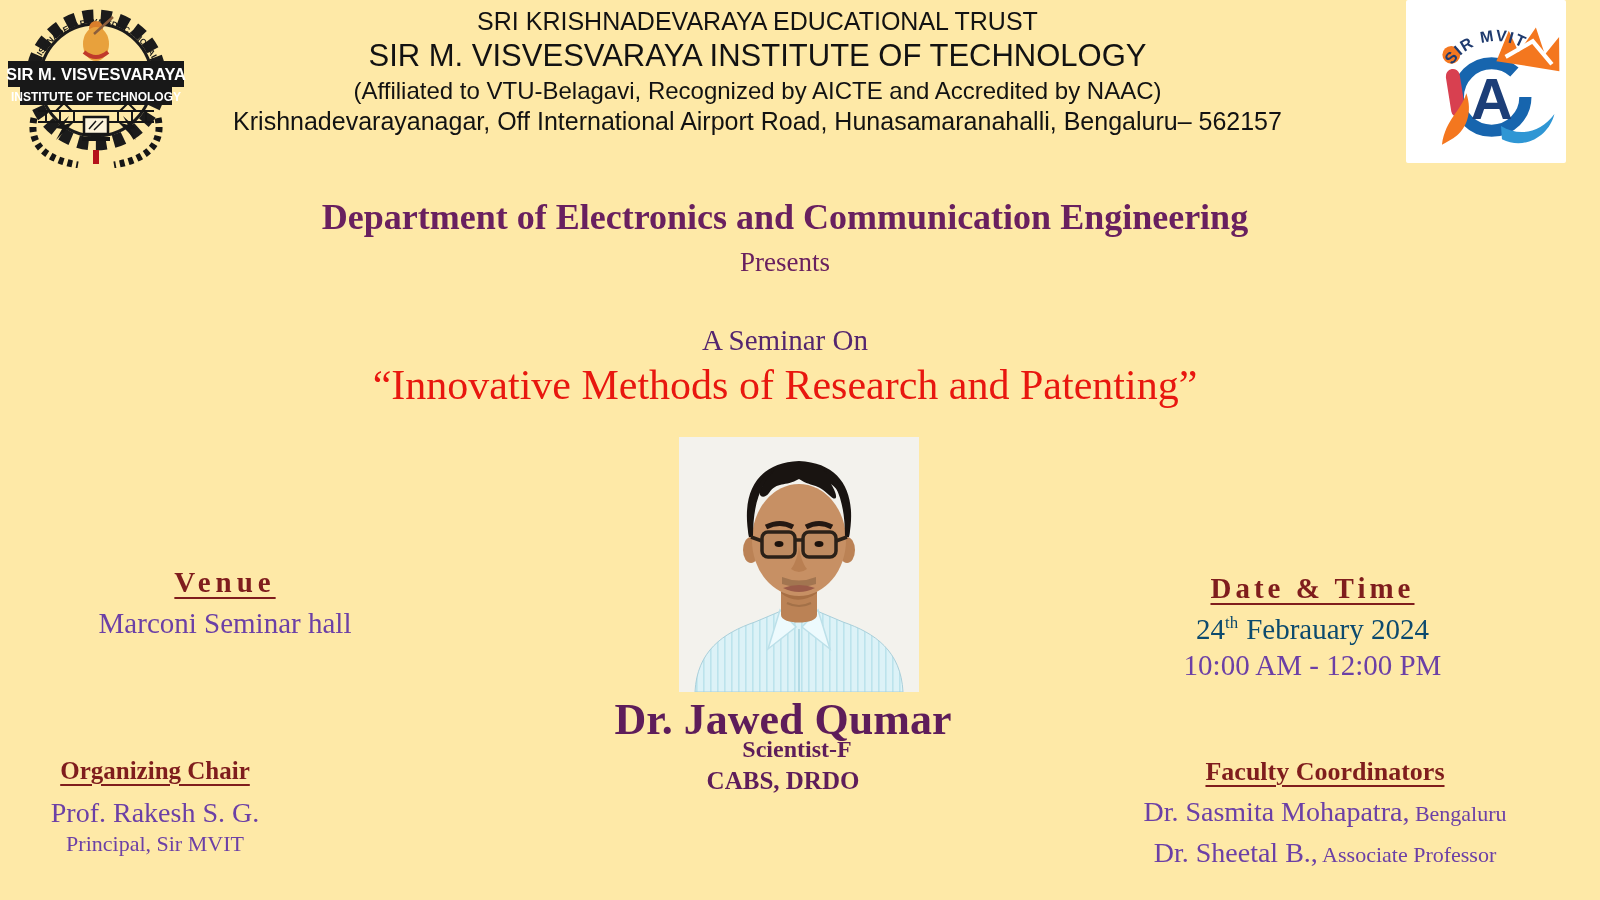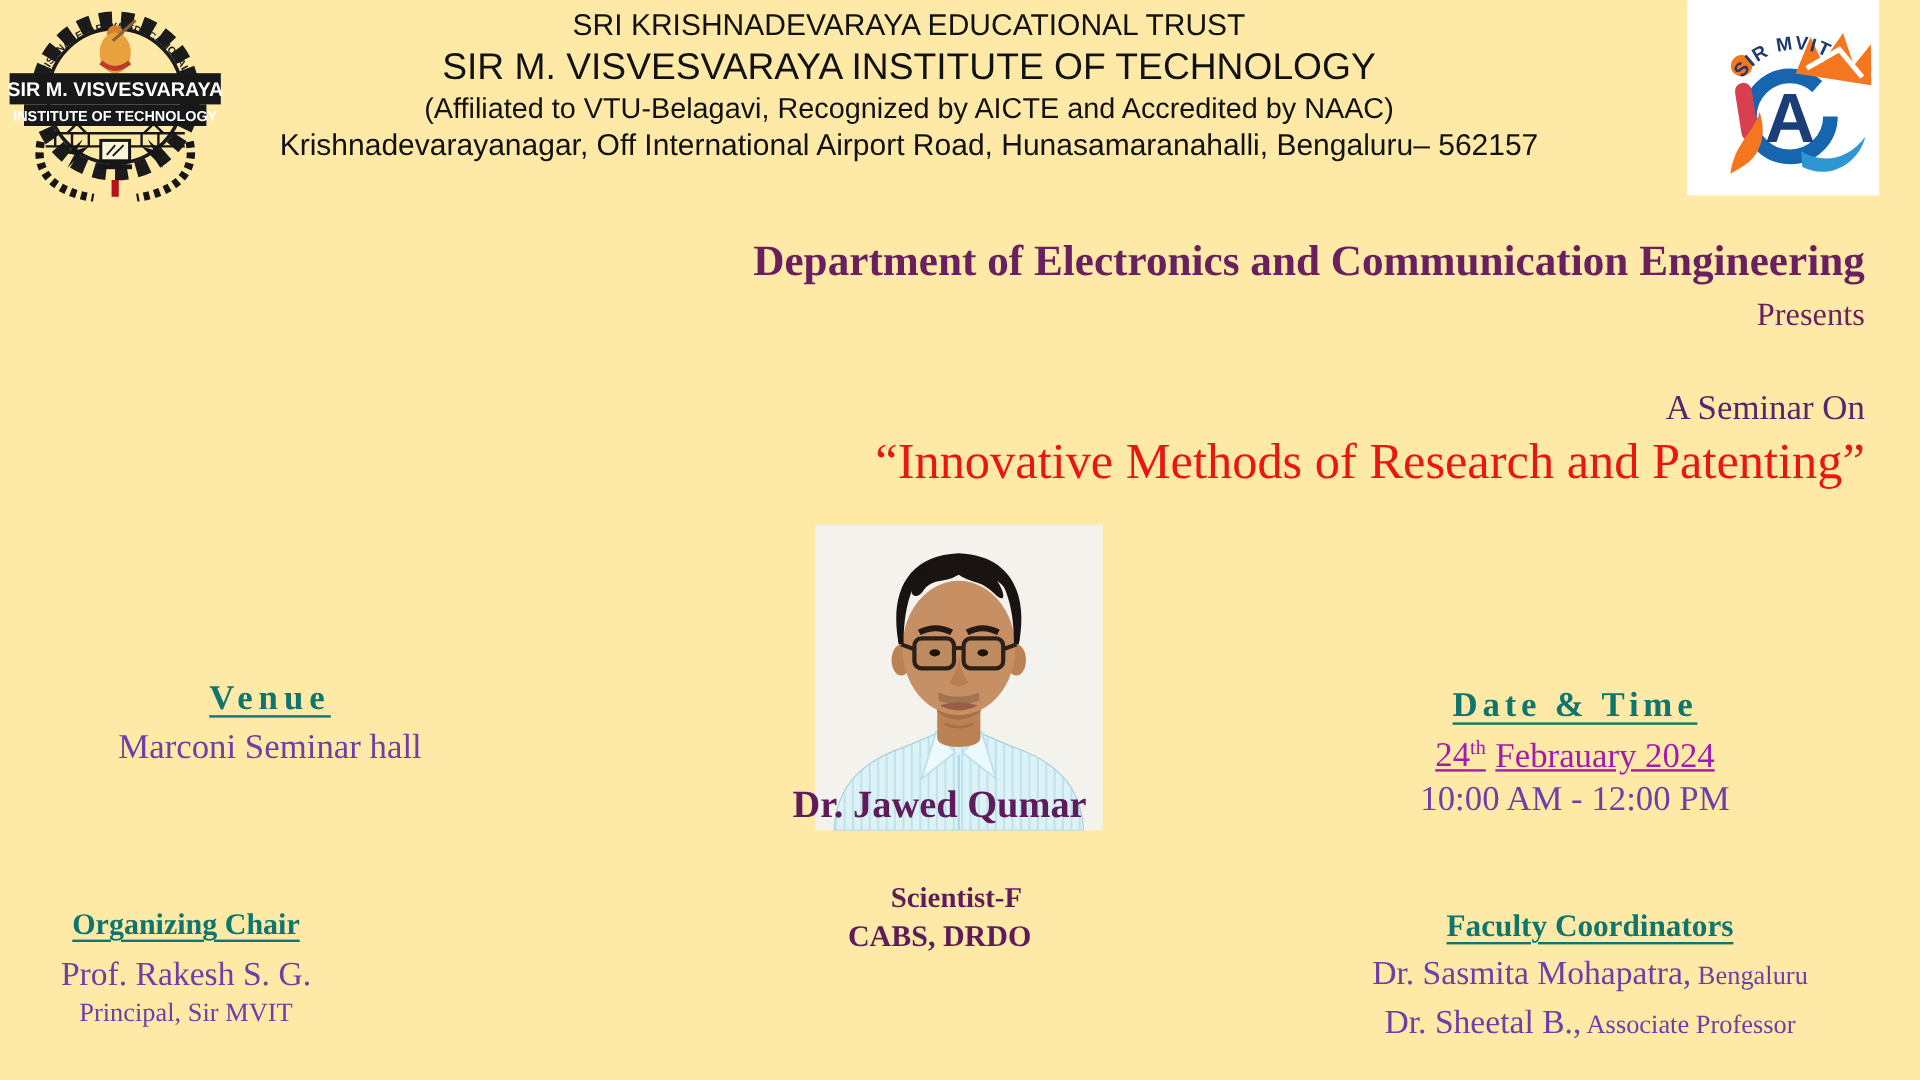--- a/index.html
+++ b/index.html
@@ -21,45 +21,45 @@
   .hdr-address{ font-size:25px; line-height:31px; }
 
   .left-logo{ position:absolute; left:6px; top:0; width:180px; height:168px; }
   .right-logo-box{
     position:absolute; right:34px; top:0; width:160px; height:163px;
     background:#ffffff; border-radius:2px;
     display:flex; align-items:center; justify-content:center;
   }
 
   
-  .center-col{ position:absolute; left:0; width:1554px; text-align:right;padding-left:16px; }
+  .center-col{ position:absolute; left:0; width:1554px; text-align:center;padding-left:16px; }
   .dept-heading{ top:196px; font-size:36px; font-weight:bold; color:#69205F; }
   .presents{ top:247px; font-size:27px; color:#69205F; }
   .seminar-on{ top:324px; font-size:29px; color:#54266F; }
   .seminar-title{ top:361px; font-size:42px; color:#E8170F; }
 
   
   .speaker-photo{ position:absolute; left:679px; top:437px; width:240px; height:255px; }
   .speaker-col{ position:absolute; left:0; width:1566px; text-align:center; color:#5E1D5A; }
-  .speaker-name{ top:652px; font-size:32px; font-weight:bold; }
+  .speaker-name{ top:694px; font-size:44px; font-weight:bold; }
   .speaker-designation{ top:736px; font-size:24px; font-weight:600;padding-left:28px; }
   .speaker-org{ top:767px; font-size:25px; font-weight:600; }
 
   
   .red-underline{
-    color:#0f766e; font-weight:bold;
+    color:#7f1d1d; font-weight:bold;
     text-decoration:underline; text-underline-offset:5px; text-decoration-thickness:2px;
   }
   .venue-block{ position:absolute; left:60px; top:566px; width:330px; text-align:center; }
   .venue-heading{ font-size:29px; letter-spacing:5px; }
   .venue-value{ margin-top:8px; font-size:29px; color:#6C40A6; }
 
   .datetime-block{ position:absolute; left:1140px; top:572px; width:345px; text-align:center; }
   .dt-heading{ font-size:29px; letter-spacing:4px; }
-  .dt-date{ margin-top:8px; font-size:29px; color:#a21caf;text-decoration:underline; }
+  .dt-date{ margin-top:8px; font-size:29px; color:#0c4a6e; }
   .dt-date sup{ font-size:0.58em; }
   .dt-month{ margin-left:8px; }
   .dt-time{ margin-top:3px; font-size:29px; color:#6C40A6; }
 
   
   .committee{ position:absolute; text-align:center; }
   .committee .c-heading{ font-size:25px; }
   .committee .c-name{ margin-top:12px; font-size:28px; color:#6C40A6; }
   .committee .c-role{ margin-top:2px; font-size:22px; color:#6C40A6; }
   .org-chair{ left:30px; top:757px; width:250px; }

